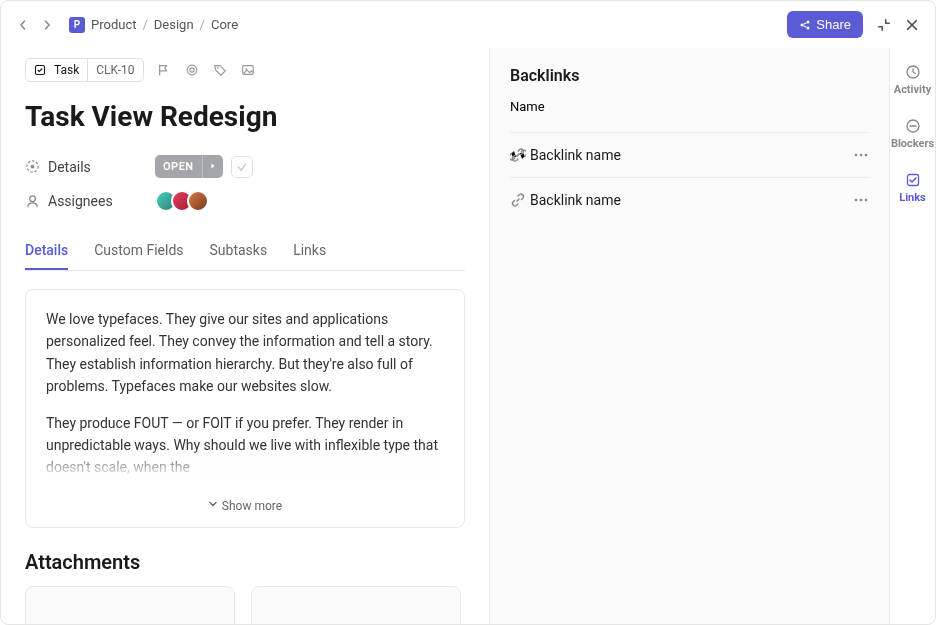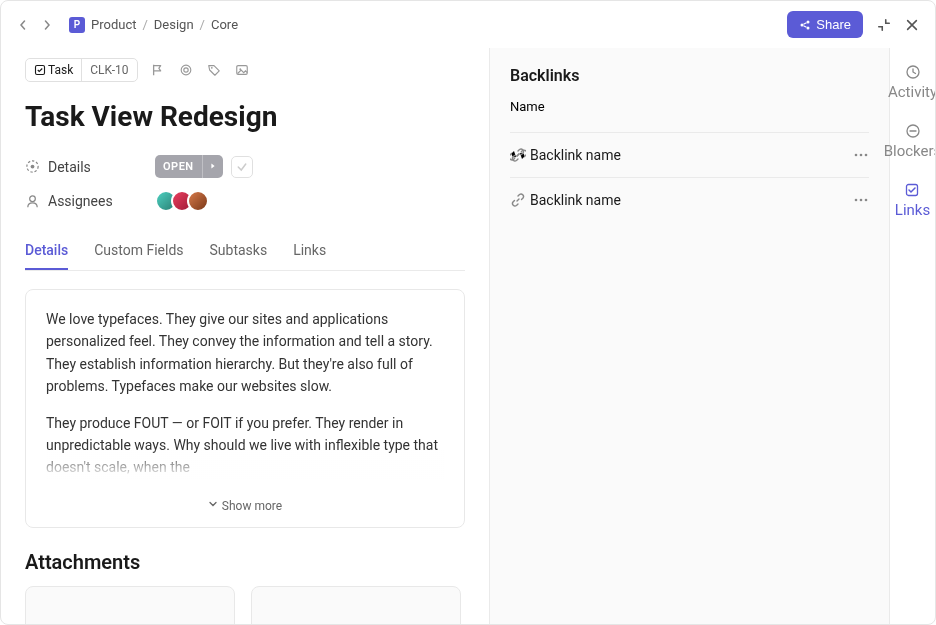--- a/index.html
+++ b/index.html
@@ -19,21 +19,21 @@
     
     
     .body { display: flex; flex: 1; overflow: hidden; }
     .main { flex: 1; padding: 0 24px 20px 24px; overflow-y: auto; }
     .side-panel { width: 400px; border-left: 1px solid #eaeaea; display: flex; flex-direction: column; background: #fafafa; }
     .rail { width: 46px; border-left: 1px solid #eaeaea; display: flex; flex-direction: column; align-items: center; padding-top: 12px; gap: 14px; }
     
     
     .task-toolbar { display: flex; align-items: center; gap: 12px; padding: 10px 0; }
     .task-chip { display: flex; align-items: center; border: 1px solid #e0e0e0; border-radius: 5px; overflow: hidden; }
-    .task-chip-left { display: flex; align-items: center; gap: 2px; padding: 4px 8px; font-size: 12px; border-right: 1px solid #e0e0e0; }
+    .task-chip-left { display: flex; align-items: center; gap: 8px; padding: 4px 8px; font-size: 12px; border-right: 1px solid #e0e0e0; }
     .task-chip-right { padding: 4px 8px; font-size: 12px; color: #666; }
     .toolbar-icon { color: #999; cursor: pointer; display: flex; width: 16px; height: 16px; align-items: center; justify-content: center; }
     
     .page-title { font-size: 28px; font-weight: 700; margin: 8px 0 16px; }
     
     
     .prop-row { display: flex; align-items: center; padding: 6px 0; }
     .prop-label { display: flex; align-items: center; gap: 8px; width: 130px; font-size: 14px; color: #444; }
     .prop-label svg { color: #888; }
     .status-pill { background: #a5a5ac; color: #fff; border-radius: 5px; display: flex; align-items: center; font-size: 11px; font-weight: 600; letter-spacing: 0.5px; padding: 0; }
@@ -75,21 +75,21 @@
     
     .comment-box { margin: 12px 16px 16px; border: 1px solid #e0e0e0; border-radius: 8px; padding: 10px 12px; display: flex; align-items: center; background: #fff; }
     .comment-box input { border: none; outline: none; flex: 1; font-size: 14px; color: #333; background: transparent; }
     .comment-box input::placeholder { color: #999; }
     .comment-hint { font-size: 10.5px; color: #aaa; }
     
     
     .rail-item { display: flex; flex-direction: column; align-items: center; gap: 3px; cursor: pointer; color: #888; padding: 4px 2px; border-radius: 4px; }
     .rail-item.active { color: #5b5bd6; }
     .rail-item svg { width: 16px; height: 16px; }
-    .rail-label { font-size: 15px; }
+    .rail-label { font-size: 11px; font-weight: bold; }
   </style>
 </head>
 <body>
 
 <div class="app">
 
   <div class="topbar">
     <div class="nav-arrows">
       <span class="nav-arrow">
         <svg width="10" height="10" viewBox="0 0 10 10">

